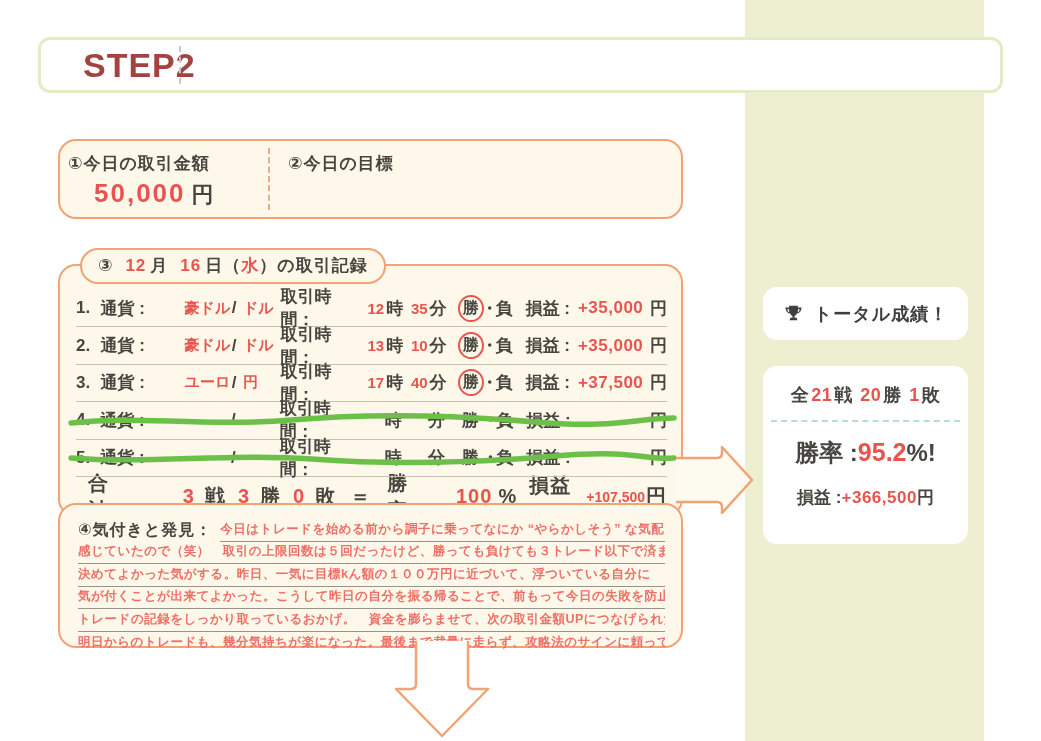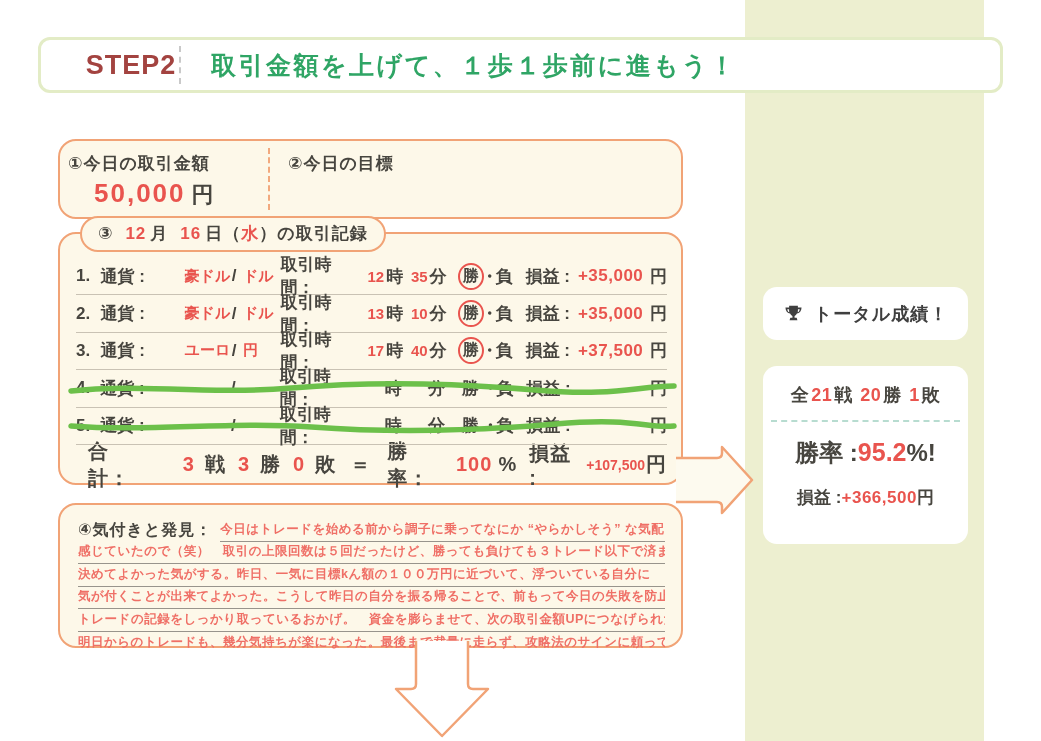--- a/index.html
+++ b/index.html
@@ -8,39 +8,39 @@
     --strike:#6cc04a; --row-line:#c9c2b4; --note-line:#98948c;
   }
   *{margin:0;padding:0;box-sizing:border-box;}
   body{background:#fff;font-family:"Liberation Sans","DejaVu Sans",sans-serif;}
   .page{position:relative;width:1041px;height:741px;background:#fff;overflow:hidden;color:var(--dark);}
   .strip{position:absolute;left:745px;top:0;width:239px;height:741px;background:var(--strip);z-index:0;}
 
   
   .header{position:absolute;left:38px;top:37px;width:965px;height:56px;background:#fff;
     border:3px solid #e3ecc6;border-radius:12px;display:flex;align-items:center;z-index:2;}
-  .step{width:138px;text-align:center;font-size:27px;font-weight:bold;color:var(--step);letter-spacing:1px;padding-left:42px;}
+  .step{width:138px;text-align:center;font-size:34px;font-weight:bold;color:var(--step);letter-spacing:1px;padding-left:42px;}
   .hdr-divider{height:38px;border-left:2px dashed #c9c9c9;}
   .hdr-title{margin-left:30px;font-size:25px;font-weight:bold;color:var(--green);letter-spacing:2.5px;}
 
   
   .today-box{position:absolute;left:58px;top:139px;width:625px;height:80px;background:var(--cream);
     border:2px solid var(--orange);border-radius:18px;display:flex;z-index:1;}
   .today-left{width:208px;padding:11px 0 0 8px;}
   .box-label{font-size:17px;font-weight:bold;color:var(--dark);letter-spacing:1px;}
   .amount{margin-top:3px;padding-left:26px;}
   .amount-value{font-size:26px;font-weight:bold;color:var(--red);letter-spacing:2px;}
   .amount-unit{font-size:22px;font-weight:bold;color:var(--dark);margin-left:6px;}
   .today-divider{border-left:2px dashed #f2a97e;margin:7px 0;}
   .today-right{flex:1;padding:11px 20px 0 18px;}
   .goal-line{margin-top:7px;border-bottom:1.5px solid #8d8d8d;padding:0 2px 4px 16px;}
   .goal-text{color:var(--red);font-size:17px;font-weight:bold;letter-spacing:1.5px;}
 
   
-  .record-box{position:absolute;left:58px;top:232px;width:625px;height:253px;background:var(--cream);
+  .record-box{position:absolute;left:58px;top:264px;width:625px;height:253px;background:var(--cream);
     border:2px solid var(--orange);border-radius:18px;z-index:1;}
   .record-title{position:absolute;left:20px;top:-18px;background:var(--cream);border:2px solid var(--orange);
     border-radius:18px;padding:4px 16px 5px;font-size:17px;font-weight:bold;color:var(--dark);letter-spacing:1px;}
   .red{color:var(--red);}
   .rt-sp{margin-right:8px;} .rt-sp2{margin:0 4px;}
   .rows{margin:24px 14px 0 16px;}
   .row{position:relative;display:flex;align-items:center;height:37.4px;border-bottom:1px solid var(--row-line);
     font-size:17px;font-weight:bold;color:var(--dark);}
   .c{display:inline-flex;align-items:center;}
   .c-no{width:26px;}
@@ -99,21 +99,20 @@
 </style>
 </head>
 <body>
 
 <div class="page">
   <div class="strip"></div>
 
   <div class="header">
     <div class="step">STEP2</div>
     <div class="hdr-divider"></div>
-    <div class="hdr-title">取引金額を上げて、１歩１歩前に進もう！</div>
   </div>
 
   <div class="today-box">
     <div class="today-left">
       <div class="box-label">①今日の取引金額</div>
       <div class="amount">
         <span class="amount-value">50,000</span><span class="amount-unit">円</span>
       </div>
     </div>
     <div class="today-divider"></div>

